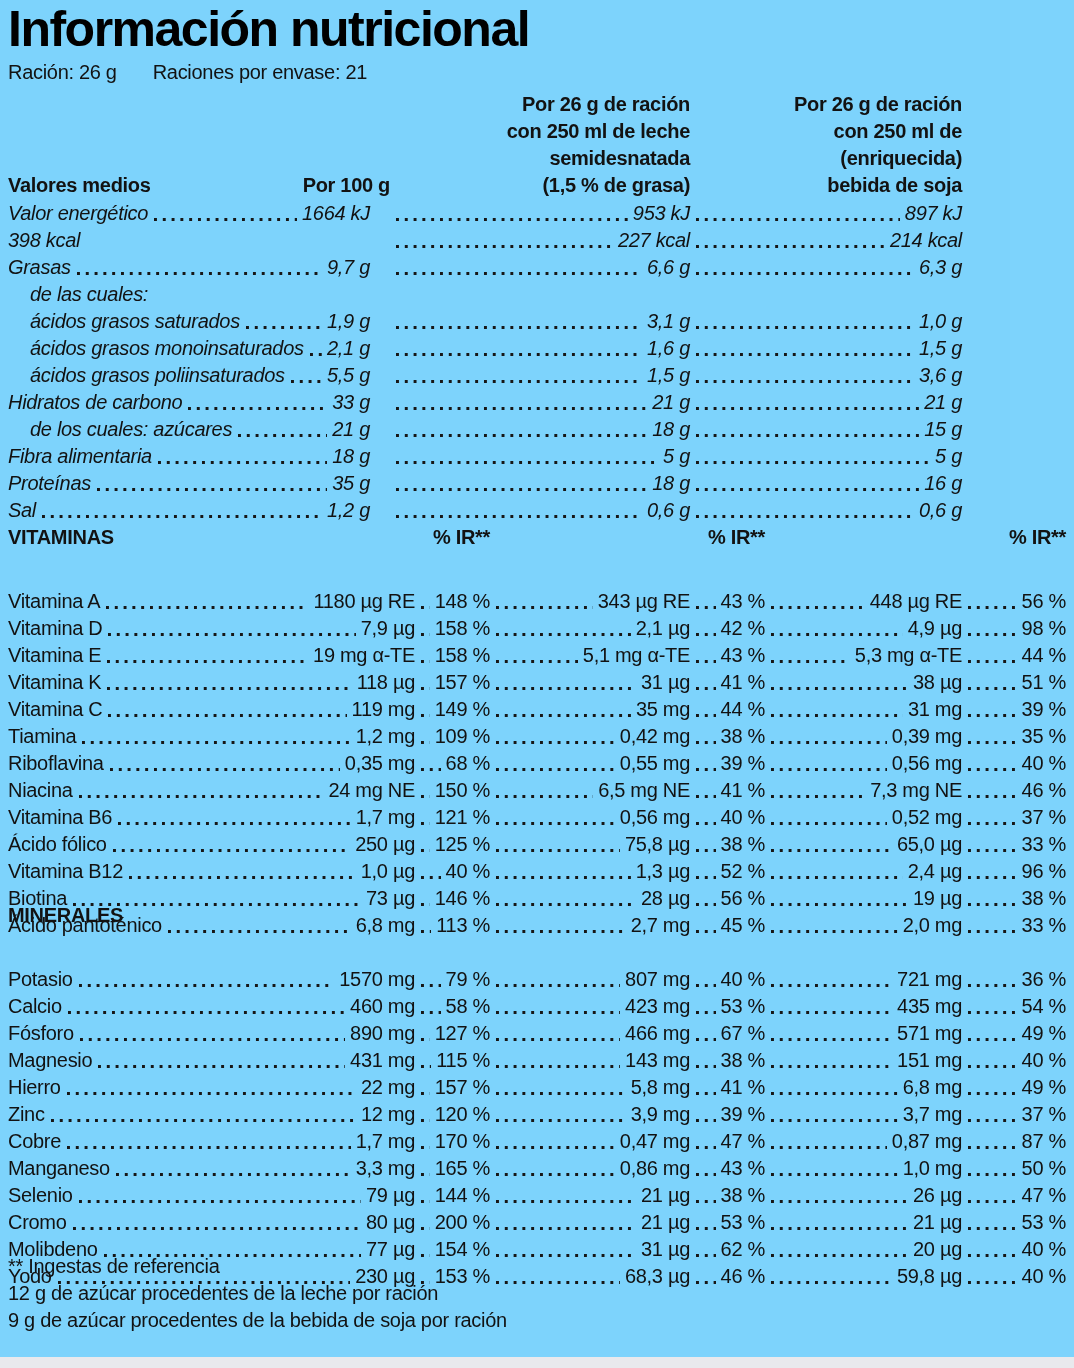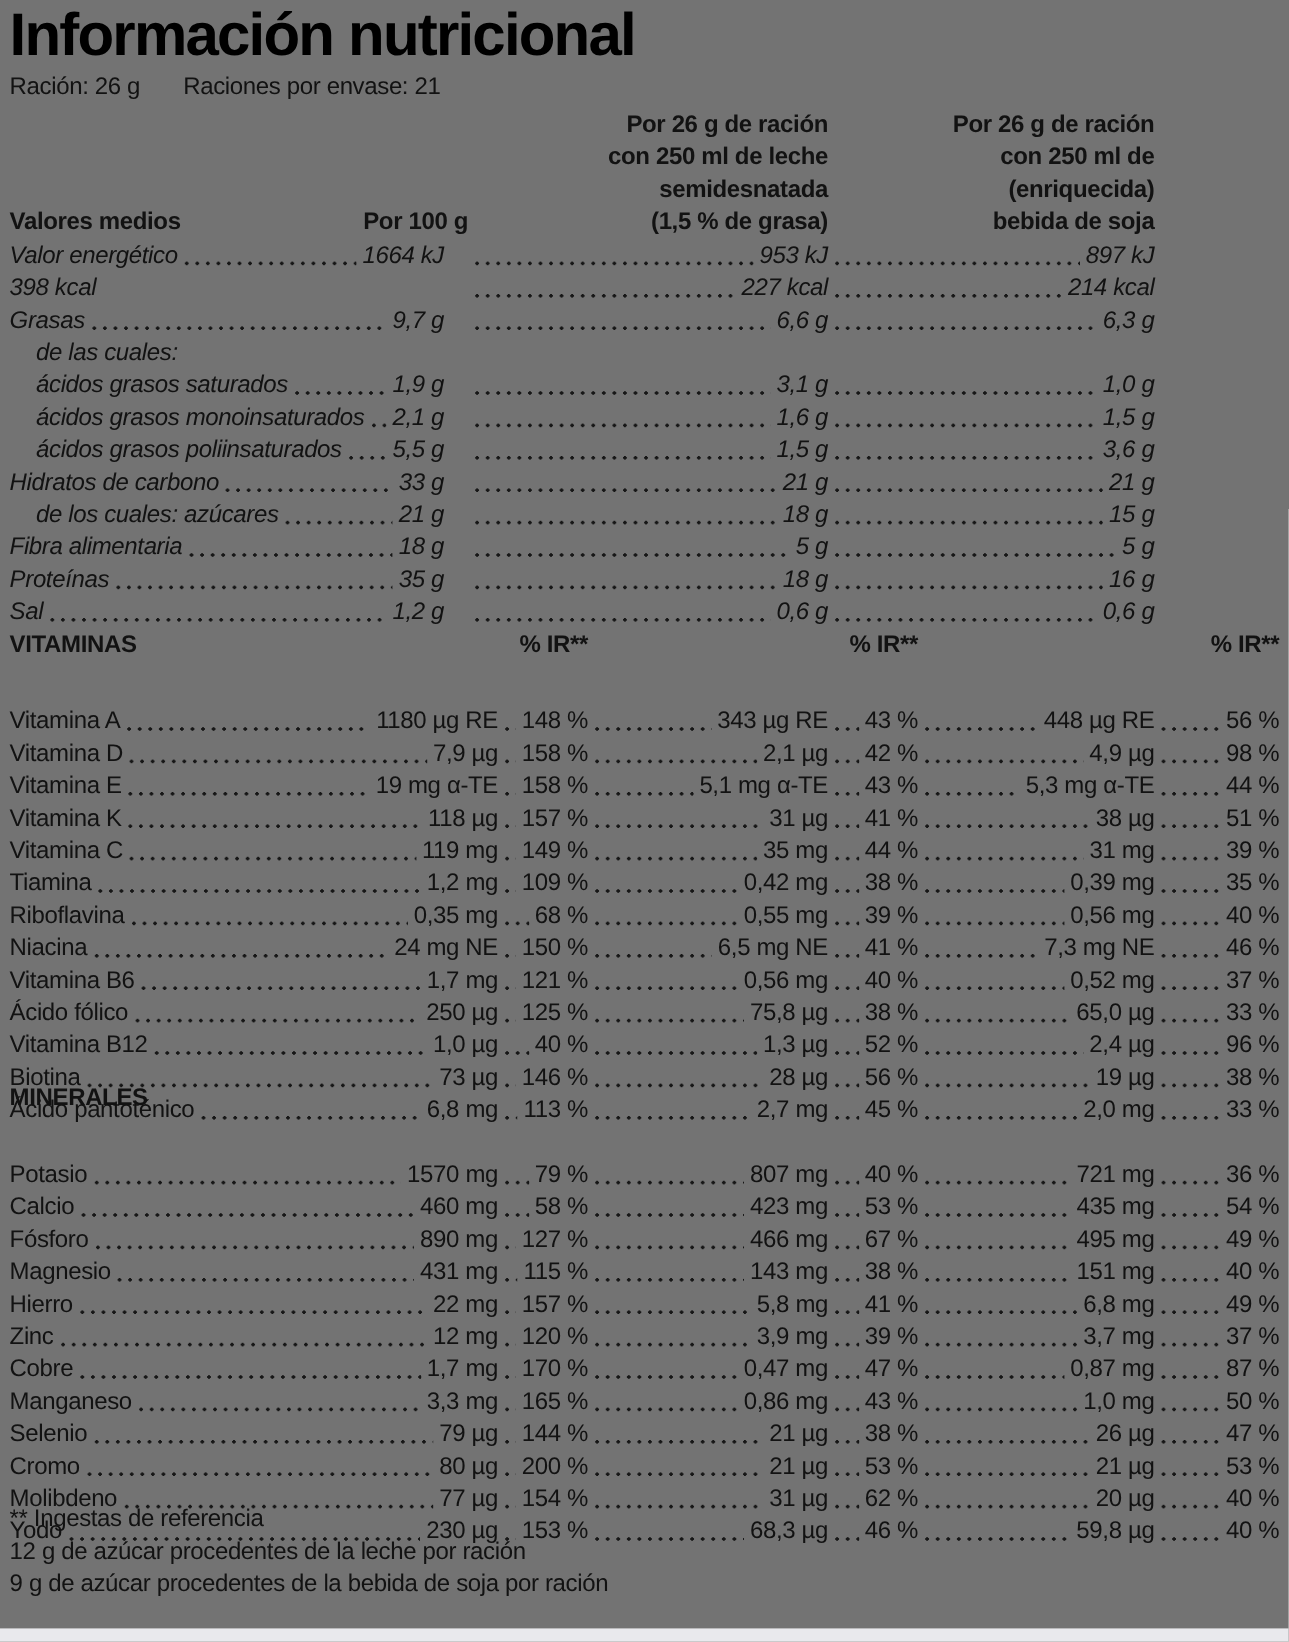--- a/index.html
+++ b/index.html
@@ -1,17 +1,17 @@
 <!DOCTYPE html>
 <html><head>
 <meta charset="utf-8">
 <style>
   html,body{margin:0;padding:0;background:#fff;}
   body{width:1074px;height:1368px;font-family:"Liberation Sans",sans-serif;color:#121212;}
-  .page{position:relative;box-sizing:border-box;width:1074px;height:1368px;padding:4px 8px 0 8px;overflow:hidden;background:#737373;}
+  .page{position:relative;box-sizing:border-box;width:1074px;height:1368px;padding:4px 8px 0 8px;overflow:hidden;background:#7dd3fc;}
   .title{font-size:50px;font-weight:bold;letter-spacing:-1.5px;line-height:1.0;color:#000;white-space:nowrap;}
   .subtitle{display:flex;gap:36px;font-size:20px;letter-spacing:-0.3px;margin-top:5px;line-height:26px;}
   
   .colheads{display:flex;align-items:flex-end;margin-top:6px;padding-right:104px;font-weight:bold;font-size:20px;line-height:27px;letter-spacing:-0.3px;}
   .colheads .vm{white-space:nowrap;}
   .colheads .c1{flex:1;text-align:right;white-space:nowrap;}
   .colheads .c2{width:300px;text-align:right;white-space:nowrap;}
   .colheads .c3{width:272px;text-align:right;white-space:nowrap;}
   
   .tbl{margin-top:1px;}
@@ -664,21 +664,21 @@
         <div class="cell v2">
           <div class="leader"></div>
           <span class="val">466 mg</span>
         </div>
         <div class="cell p2">
           <div class="leader"></div>
           <span class="val">67 %</span>
         </div>
         <div class="cell v3">
           <div class="leader"></div>
-          <span class="val">495 mg</span>
+          <span class="val">571 mg</span>
         </div>
         <div class="cell p3">
           <div class="leader"></div>
           <span class="val">49 %</span>
         </div>
       </div>
       <div class="row vit">
         <span class="label">Magnesio</span>
         <div class="cell c-flex">
           <div class="leader"></div>

